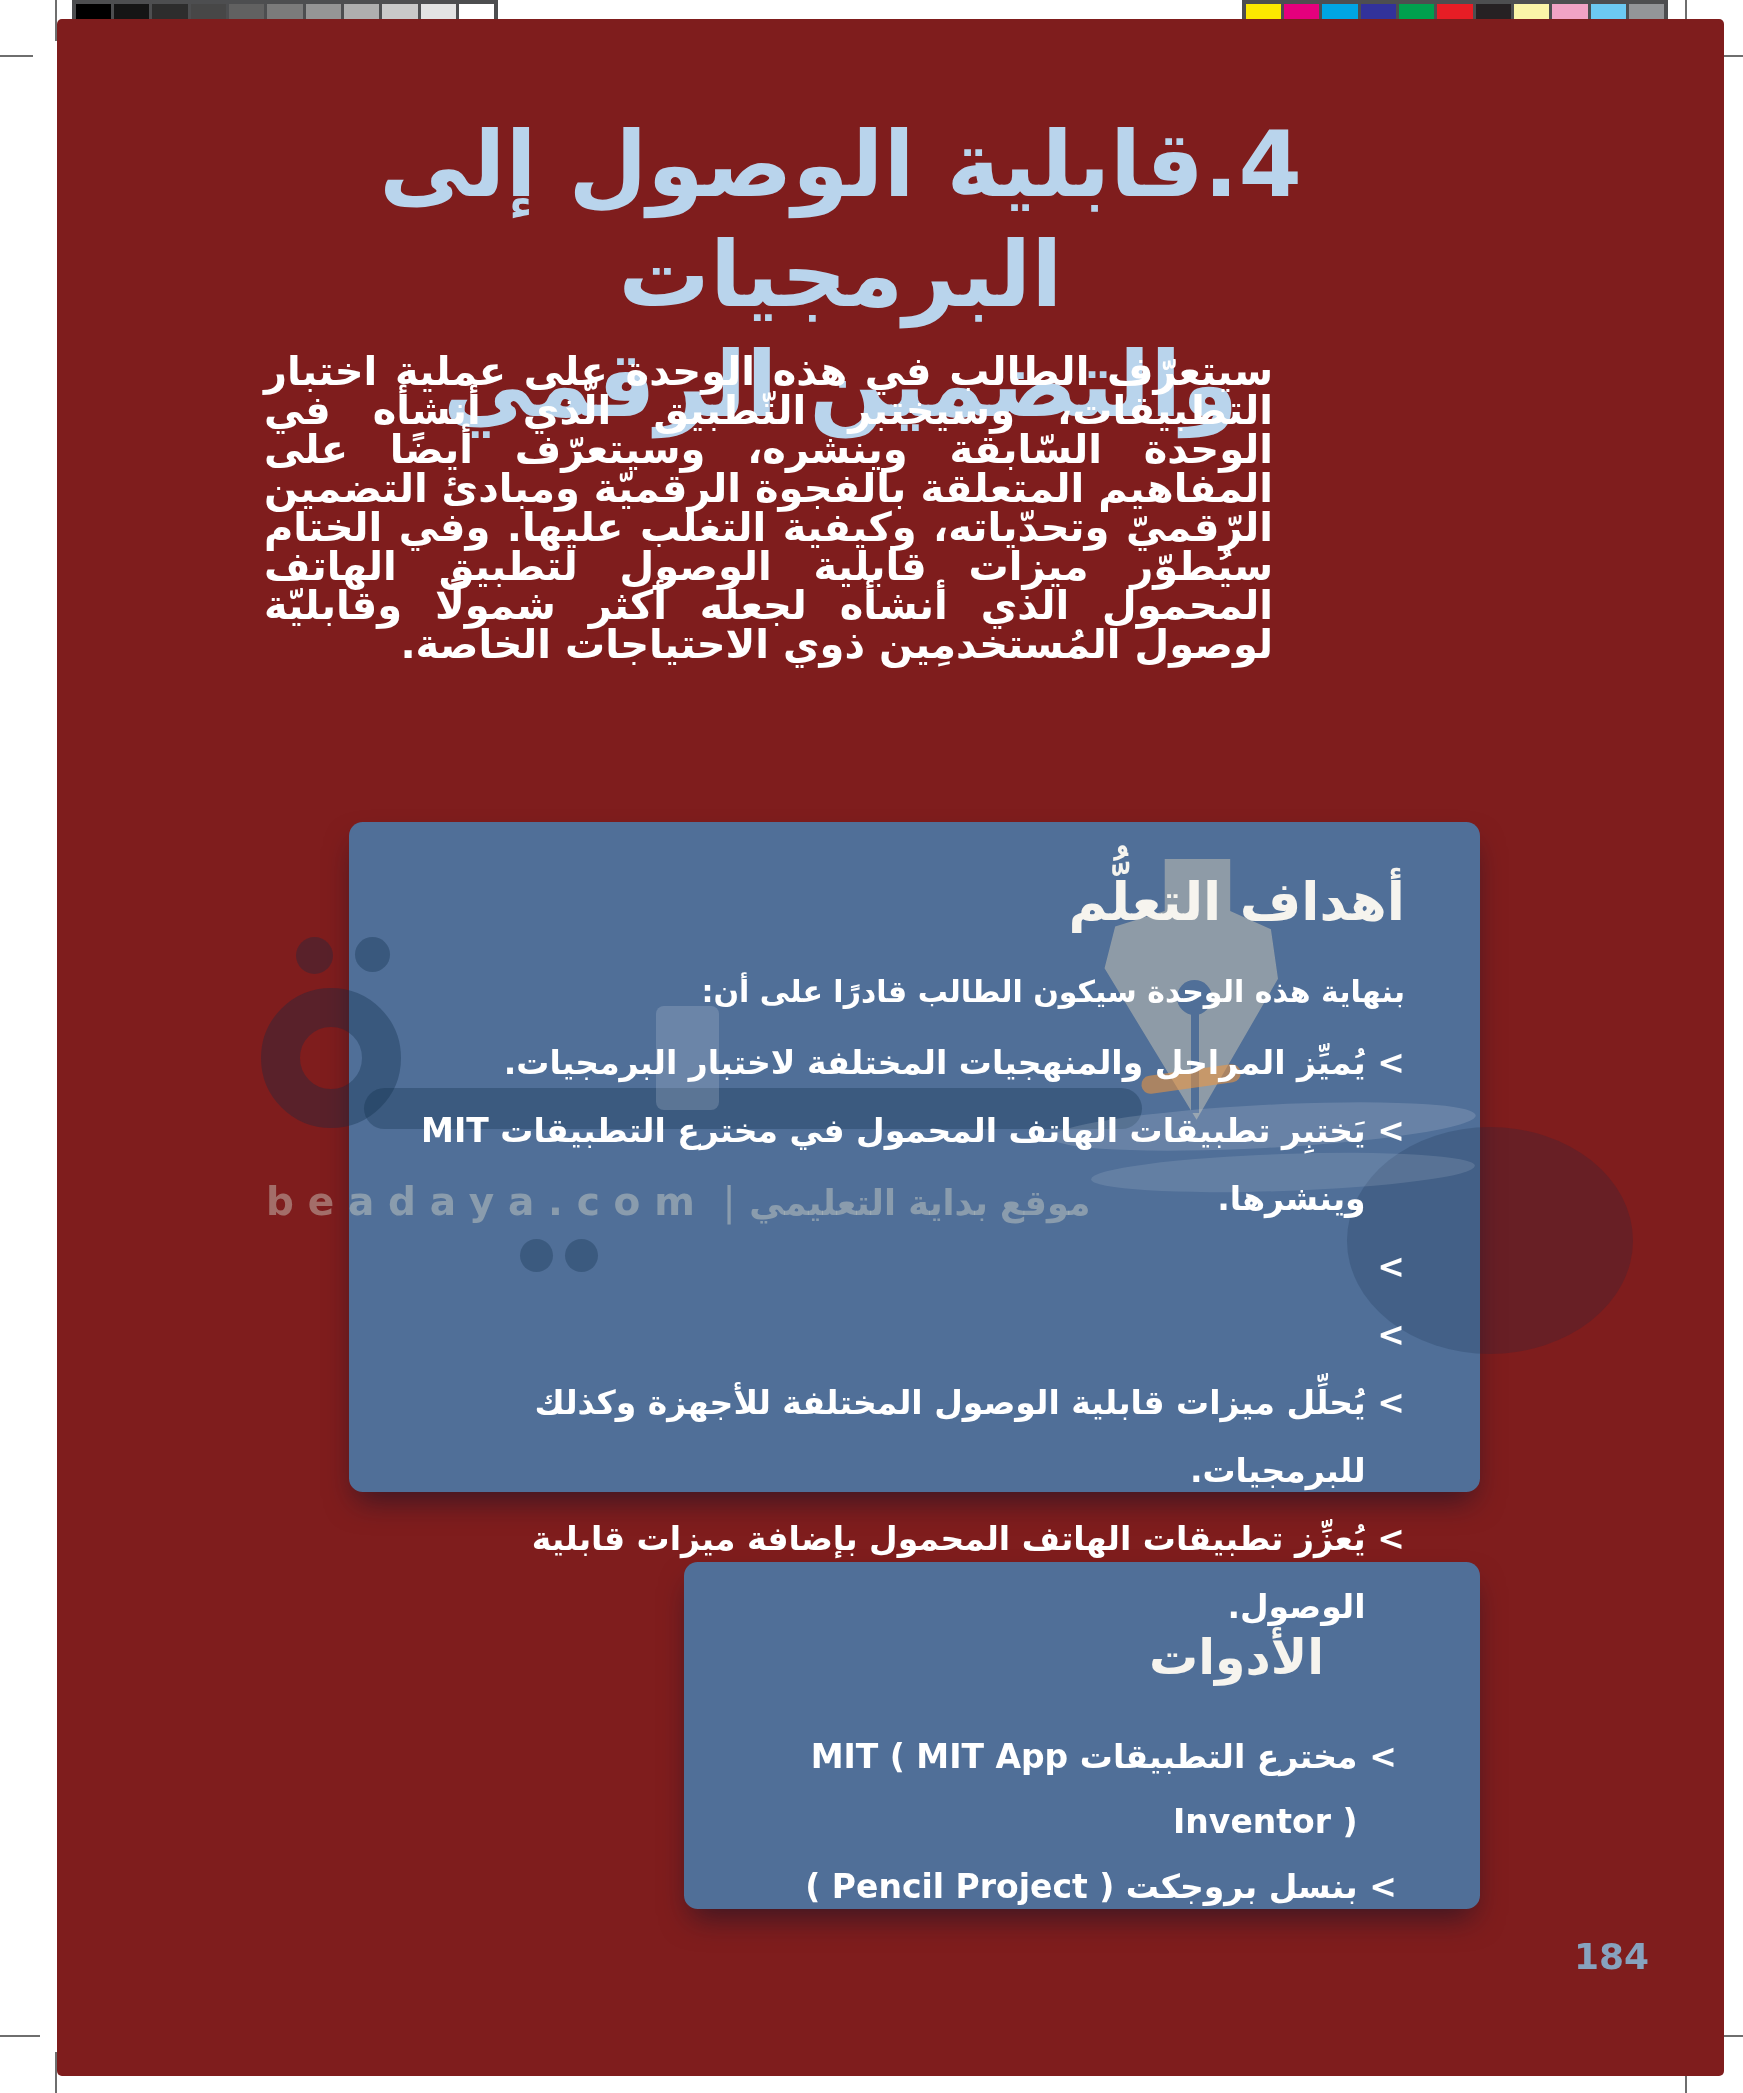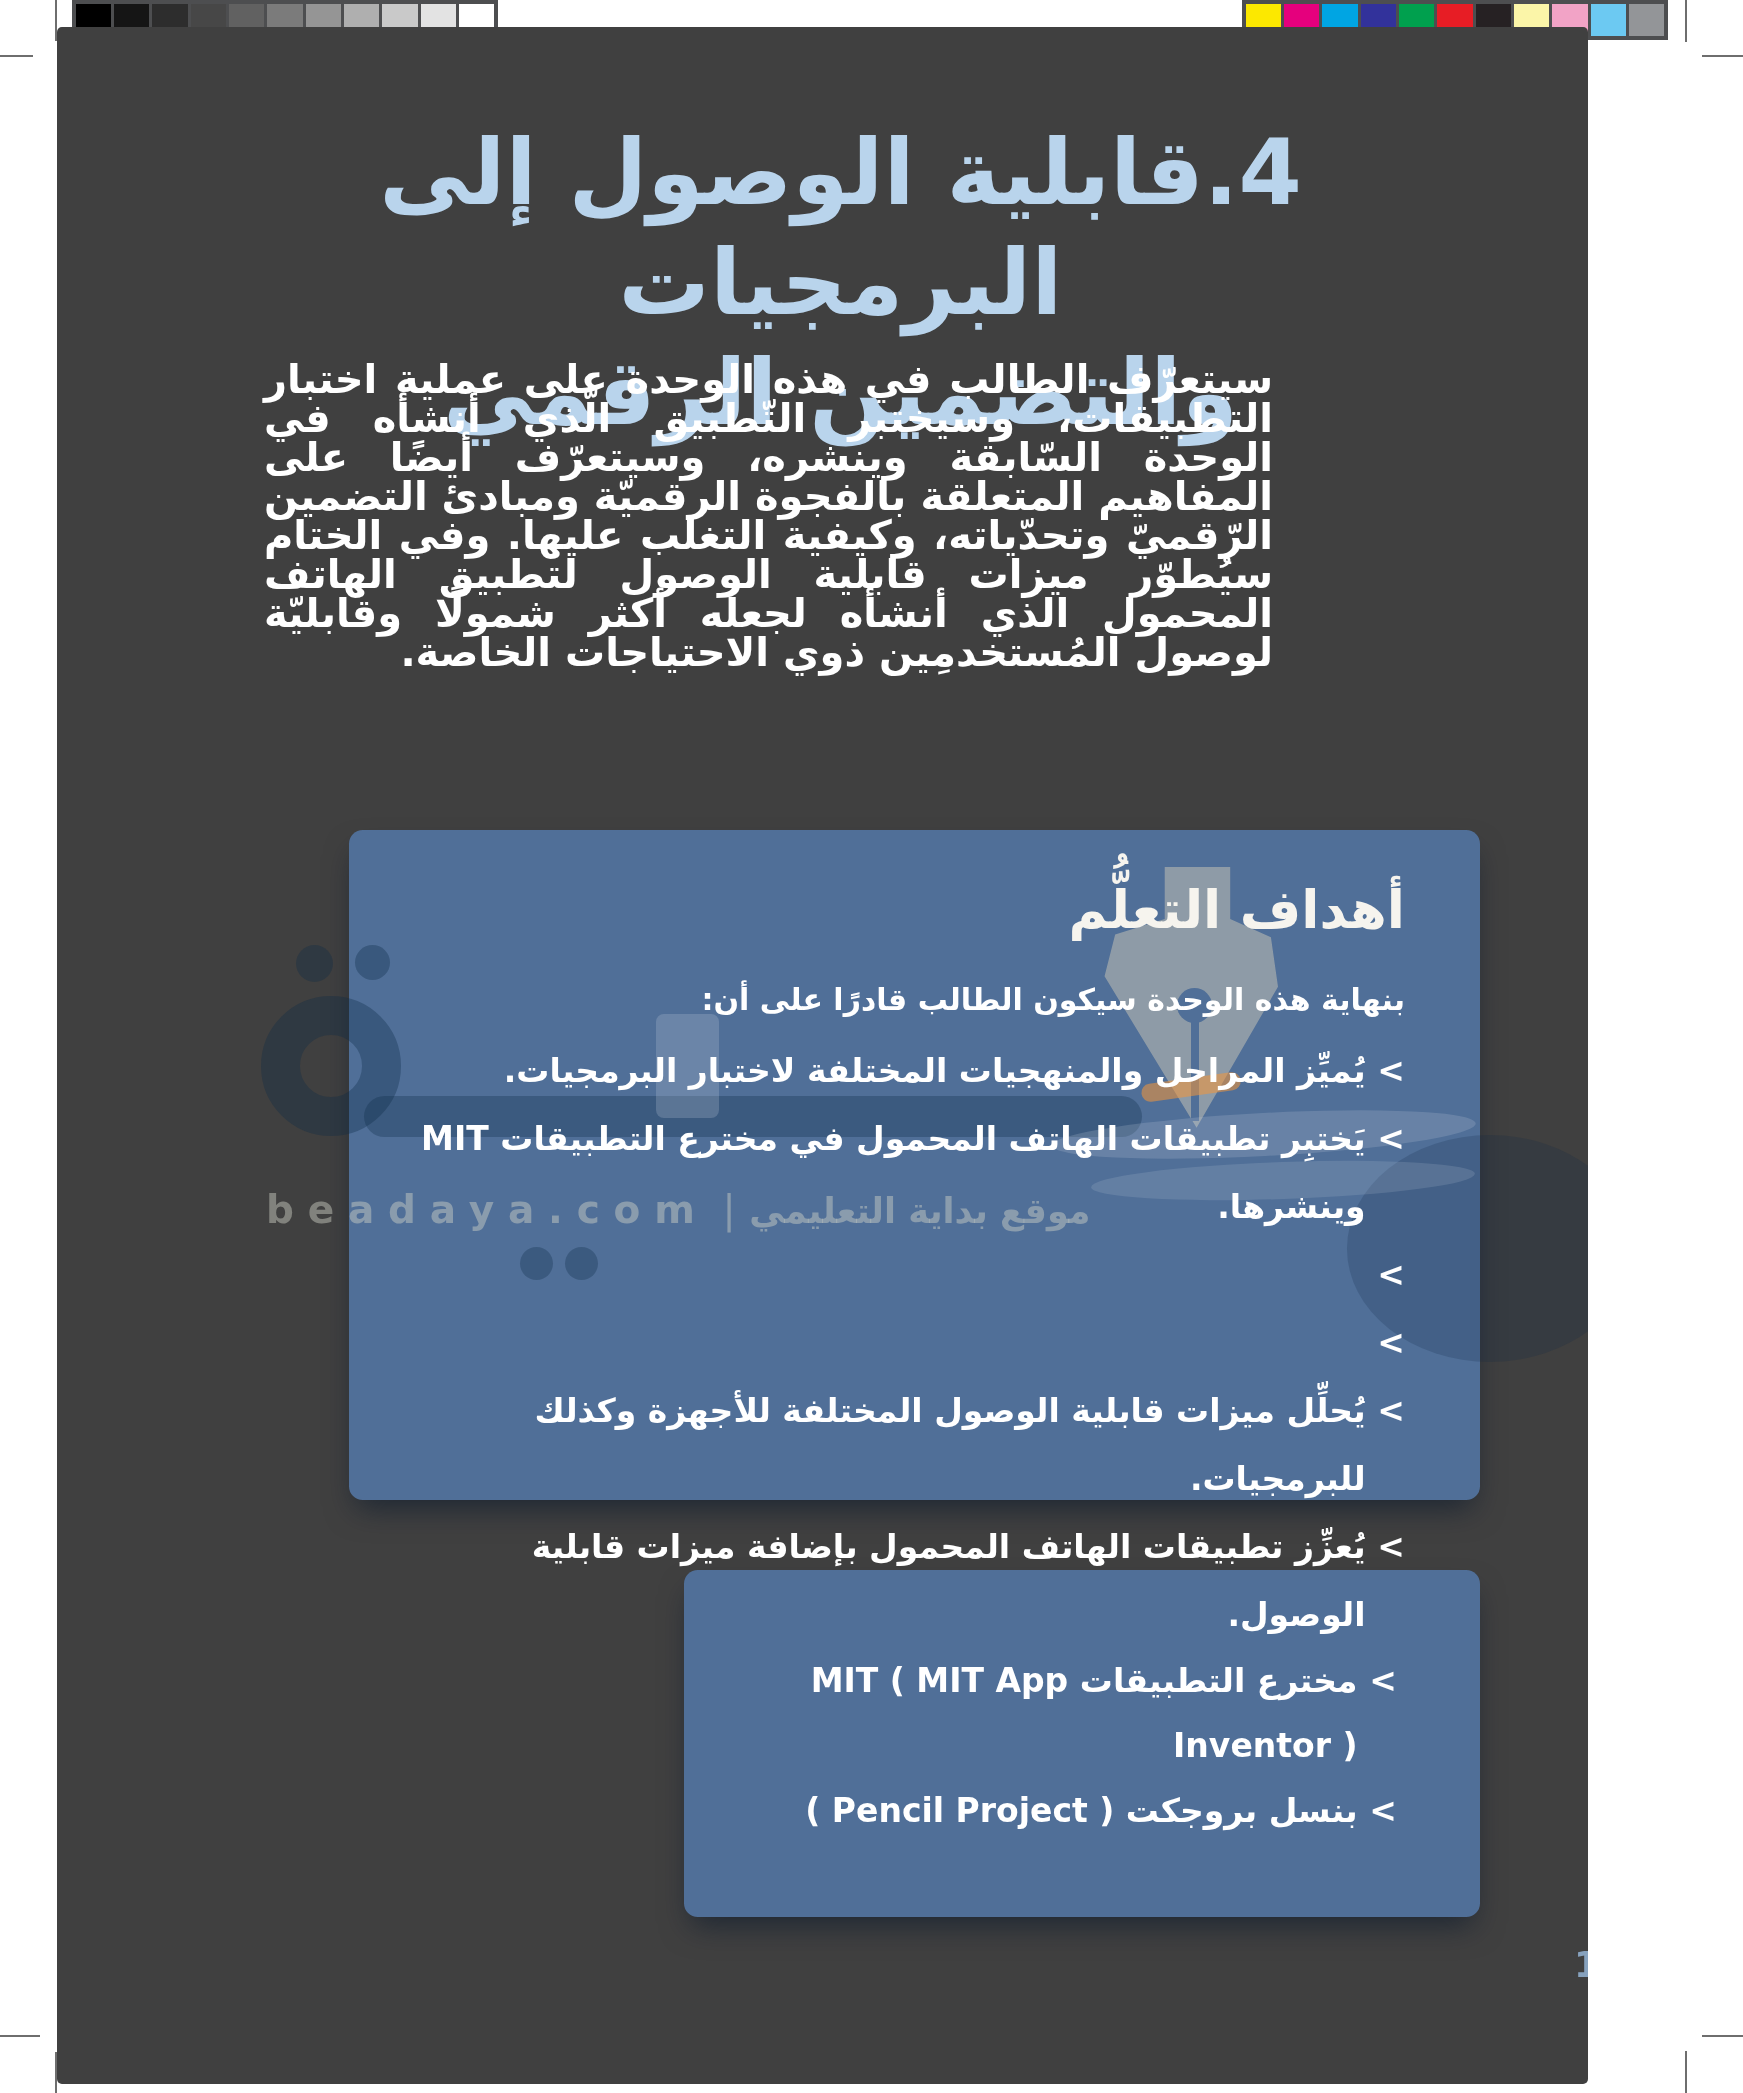--- a/index.html
+++ b/index.html
@@ -9,22 +9,22 @@
   }
   
   .calbar{position:absolute;top:0;height:40px;width:426px;background:#4d4e50;
     box-sizing:border-box;padding:3.9px;display:flex;gap:3px;}
   .calbar .swatch{flex:1 1 0;}
   #gray-bar{left:72px;}
   #color-bar{left:1242px;}
   
   .trim{position:absolute;background:#6e6e6e;}
   
-  .sheet{position:absolute;left:57px;top:18.7px;width:1531px;height:2057px;
-    background:#404040;border-radius:4.9px;overflow:hidden;margin-top:8px;}
+  .sheet{position:absolute;left:57px;top:18.7px;width:1667px;height:2057px;
+    background:#7f1d1d;border-radius:4.9px;overflow:hidden;}
   .sheet *{box-sizing:border-box;}
   
   .title{position:absolute;left:89px;top:91px;width:1389px;text-align:center;
     direction:rtl;color:#b9d4ec;font-weight:700;font-size:91px;line-height:110px;}
   
   .lead{position:absolute;left:207px;top:333px;width:1009px;direction:rtl;
     color:#ffffff;font-weight:700;font-size:40px;line-height:39px;
     text-align:justify;}
   
   .panel{position:absolute;background:#506f98;border-radius:13.8px;
@@ -146,20 +146,21 @@
           <div class="bullet-row">
             <span class="chevron">&lt;</span>
             <span>يُعزِّز تطبيقات الهاتف المحمول بإضافة ميزات قابلية الوصول.</span>
           </div>
         </div>
     </div>
   </div>
 
   <div class="panel" id="tools-panel">
     <div class="inner">
+      <div class="panel-title">الأدوات</div>
       <div class="bullet-list" id="tool-list">
           <div class="bullet-row">
             <span class="chevron">&lt;</span>
             <span>مخترع التطبيقات MIT ( MIT App Inventor )</span>
           </div>
           <div class="bullet-row">
             <span class="chevron">&lt;</span>
             <span>بنسل بروجكت ( Pencil Project )</span>
           </div>
         </div>

